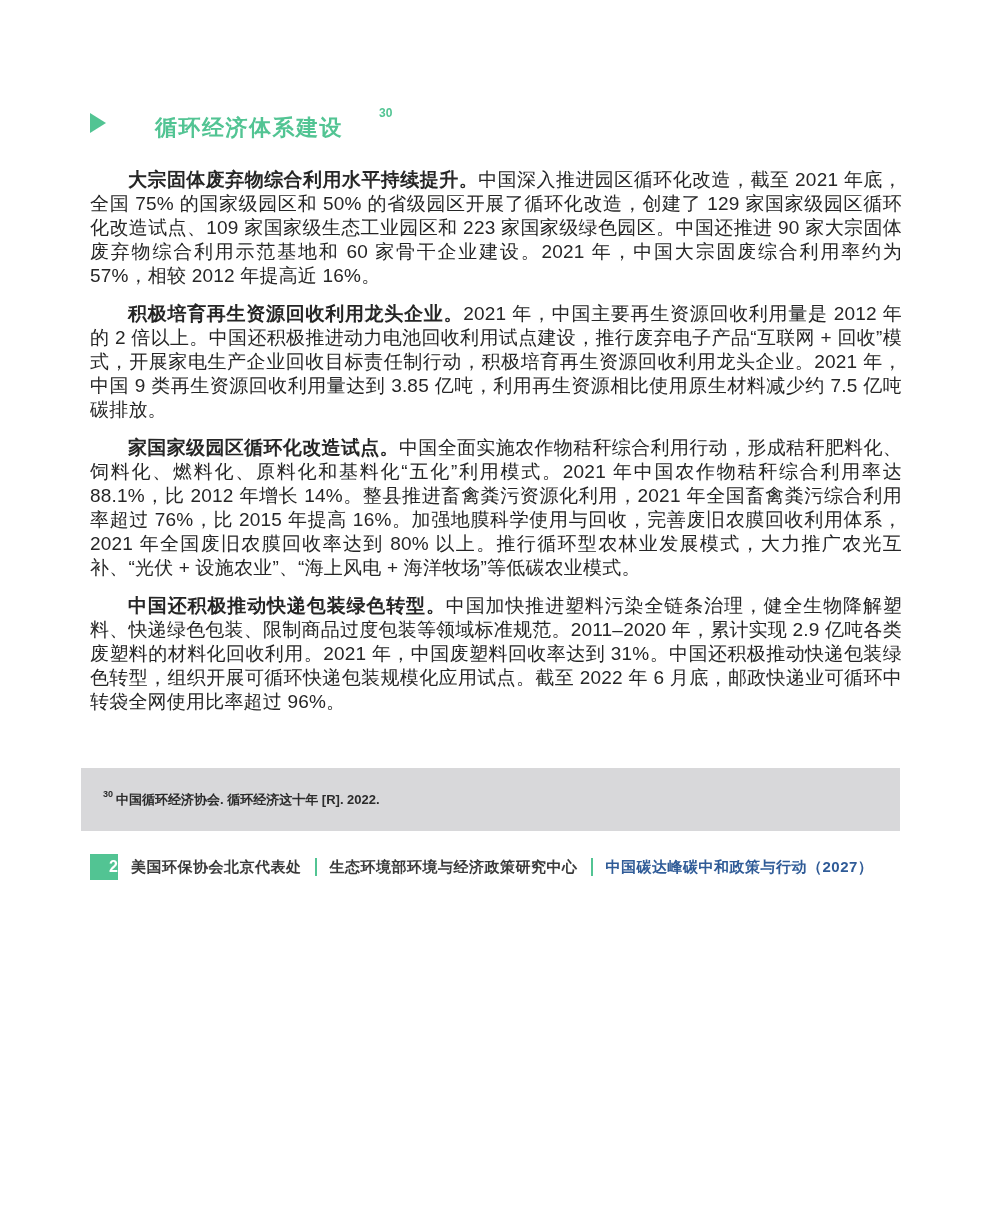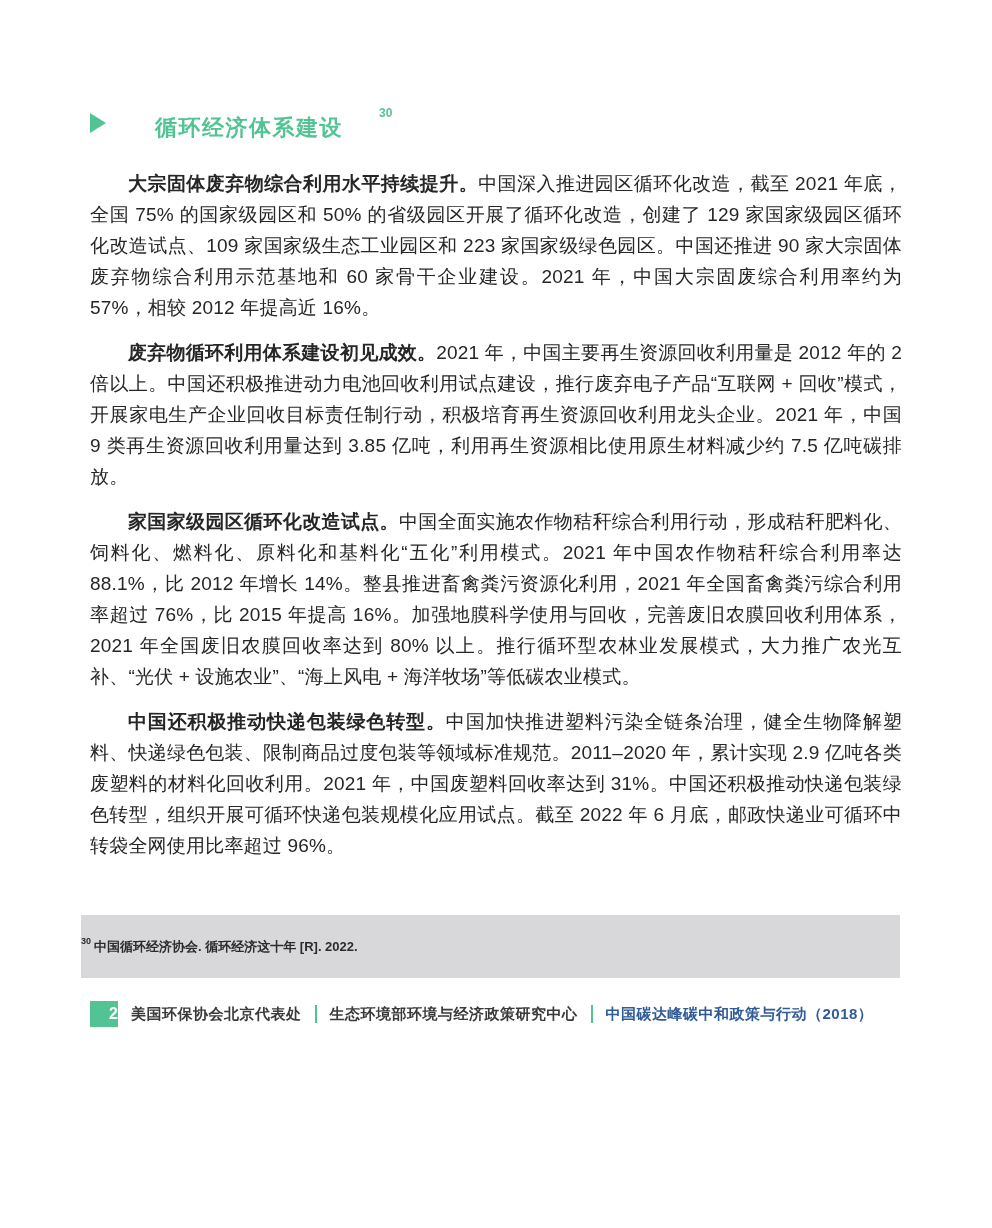--- a/index.html
+++ b/index.html
@@ -45,37 +45,38 @@
     font-weight: bold;
     color: #52c493;
     vertical-align: top;
     position: relative;
     top: -7px;
     margin-left: 1px;
   }
   
   .para {
     font-size: 19px;
-    line-height: 31px;
+    line-height: 24px;
     color: #262626;
     text-align: justify;
     text-indent: 2em;
     margin-bottom: 14px;
     letter-spacing: 0.2px;
   }
   .para .lead { font-weight: bold; }
   
   .footnote-box {
     margin-top: 54px;
     margin-left: -9px;
     width: 819px;
     height: 63px;
     background: #d8d8da;
     display: flex;
     align-items: center;
+    padding-left: 22px;
   }
   .footnote-line {
     font-size: 13px;
     font-weight: bold;
     color: #2b2b2b;
   }
   .footnote-marker {
     font-size: 9px;
     vertical-align: top;
     position: relative;
@@ -137,21 +138,21 @@
     <span class="tri-icon"></span>
     <span class="heading-text">循环经济体系建设</span>
     <span class="heading-sup">30</span>
   </div>
 
   <p class="para">
     <strong class="lead">大宗固体废弃物综合利用水平持续提升。</strong><span>中国深入推进园区循环化改造，截至 2021 年底，全国 75% 的国家级园区和 50% 的省级园区开展了循环化改造，创建了 129 家国家级园区循环化改造试点、109 家国家级生态工业园区和 223 家国家级绿色园区。中国还推进 90 家大宗固体废弃物综合利用示范基地和 60 家骨干企业建设。2021 年，中国大宗固废综合利用率约为 57%，相较 2012 年提高近 16%。</span>
   </p>
 
   <p class="para">
-    <strong class="lead">废弃物循环利用体系建设初见成效。</strong><span>2021 年，中国主要再生资源回收利用量是 2012 年的 2 倍以上。中国还积极推进动力电池回收利用试点建设，推行废弃电子产品“互联网 + 回收”模式，开展家电生产企业回收目标责任制行动，积极培育再生资源回收利用龙头企业。2021 年，中国 9 类再生资源回收利用量达到 3.85 亿吨，利用再生资源相比使用原生材料减少约 7.5 亿吨碳排放。</span>
+    <strong class="lead">积极培育再生资源回收利用龙头企业。</strong><span>2021 年，中国主要再生资源回收利用量是 2012 年的 2 倍以上。中国还积极推进动力电池回收利用试点建设，推行废弃电子产品“互联网 + 回收”模式，开展家电生产企业回收目标责任制行动，积极培育再生资源回收利用龙头企业。2021 年，中国 9 类再生资源回收利用量达到 3.85 亿吨，利用再生资源相比使用原生材料减少约 7.5 亿吨碳排放。</span>
   </p>
 
   <p class="para">
     <strong class="lead">家国家级园区循环化改造试点。</strong><span>中国全面实施农作物秸秆综合利用行动，形成秸秆肥料化、饲料化、燃料化、原料化和基料化“五化”利用模式。2021 年中国农作物秸秆综合利用率达 88.1%，比 2012 年增长 14%。整县推进畜禽粪污资源化利用，2021 年全国畜禽粪污综合利用率超过 76%，比 2015 年提高 16%。加强地膜科学使用与回收，完善废旧农膜回收利用体系，2021 年全国废旧农膜回收率达到 80% 以上。推行循环型农林业发展模式，大力推广农光互补、“光伏 + 设施农业”、“海上风电 + 海洋牧场”等低碳农业模式。</span>
   </p>
 
   <p class="para">
     <strong class="lead">中国还积极推动快递包装绿色转型。</strong><span>中国加快推进塑料污染全链条治理，健全生物降解塑料、快递绿色包装、限制商品过度包装等领域标准规范。2011–2020 年，累计实现 2.9 亿吨各类废塑料的材料化回收利用。2021 年，中国废塑料回收率达到 31%。中国还积极推动快递包装绿色转型，组织开展可循环快递包装规模化应用试点。截至 2022 年 6 月底，邮政快递业可循环中转袋全网使用比率超过 96%。</span>
   </p>
 
@@ -160,16 +161,16 @@
       <sup class="footnote-marker">30</sup><span>中国循环经济协会. 循环经济这十年 [R]. 2022.</span>
     </p>
   </div>
 
   <div class="page-footer">
     <span class="page-num-badge">24</span>
     <span class="footer-org">美国环保协会北京代表处</span>
     <span class="footer-sep"></span>
     <span class="footer-org">生态环境部环境与经济政策研究中心</span>
     <span class="footer-sep"></span>
-    <span class="footer-doc-title">中国碳达峰碳中和政策与行动（2018）</span>
+    <span class="footer-doc-title">中国碳达峰碳中和政策与行动（2027）</span>
   </div>
 
 </div>
 
 </body></html>

